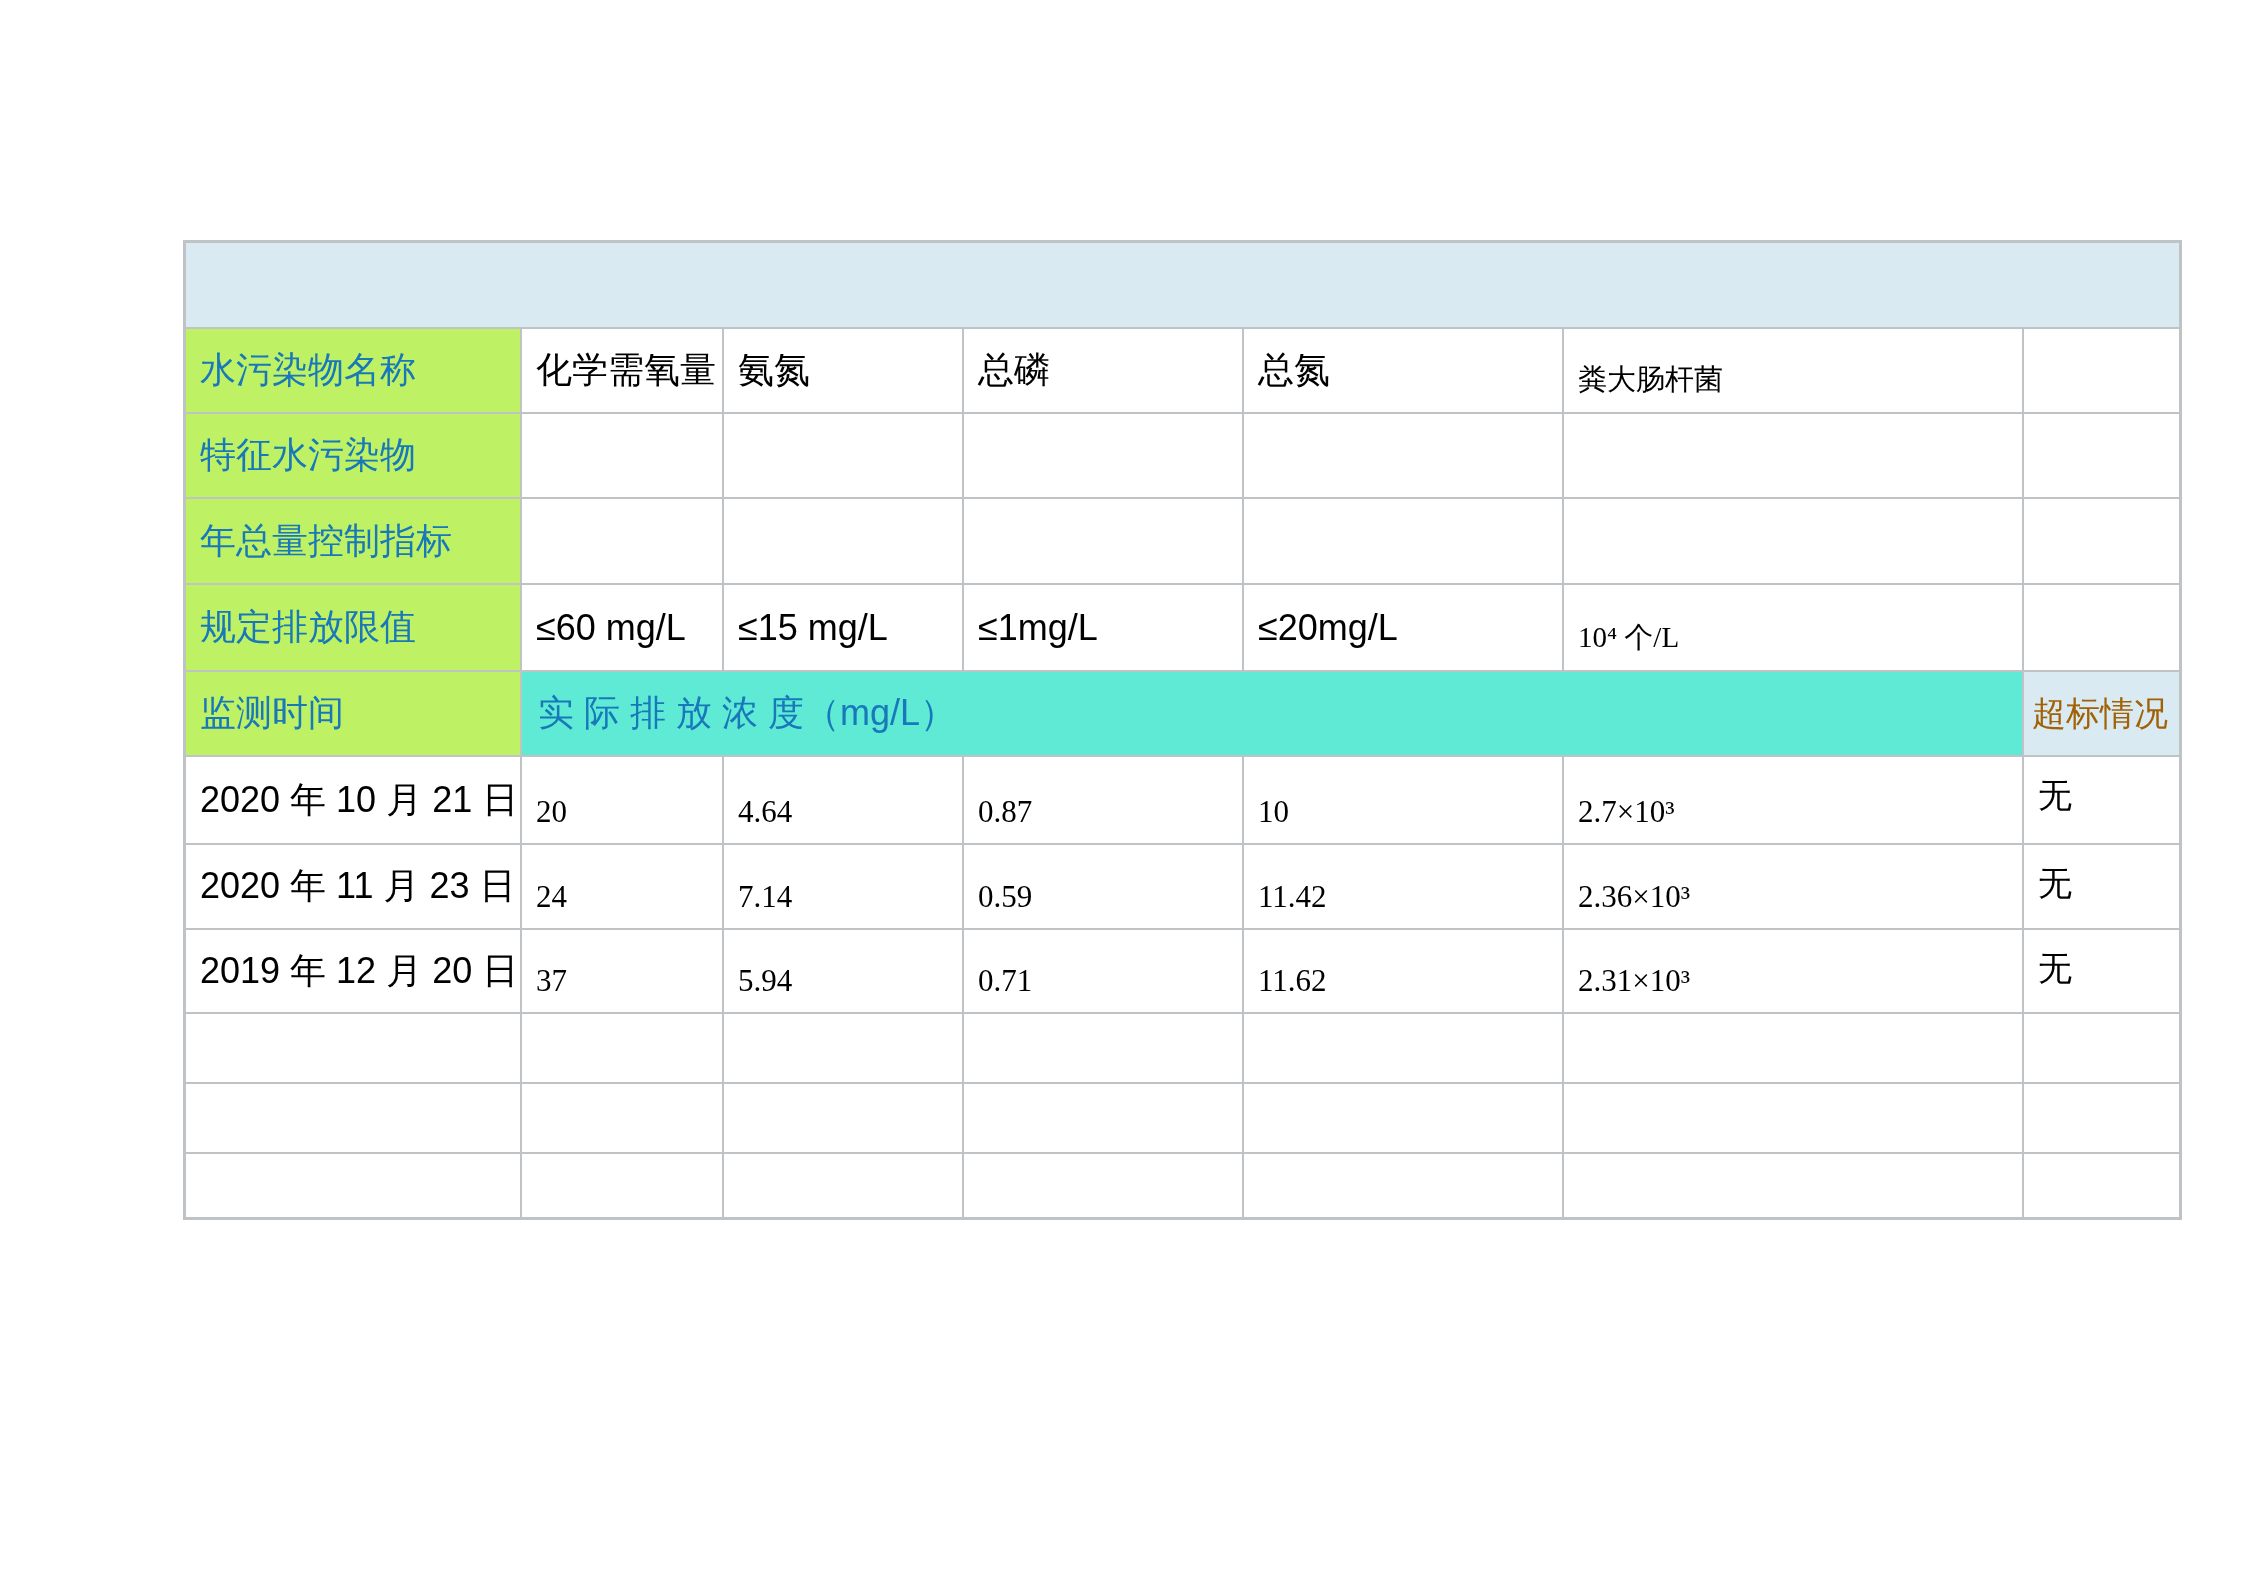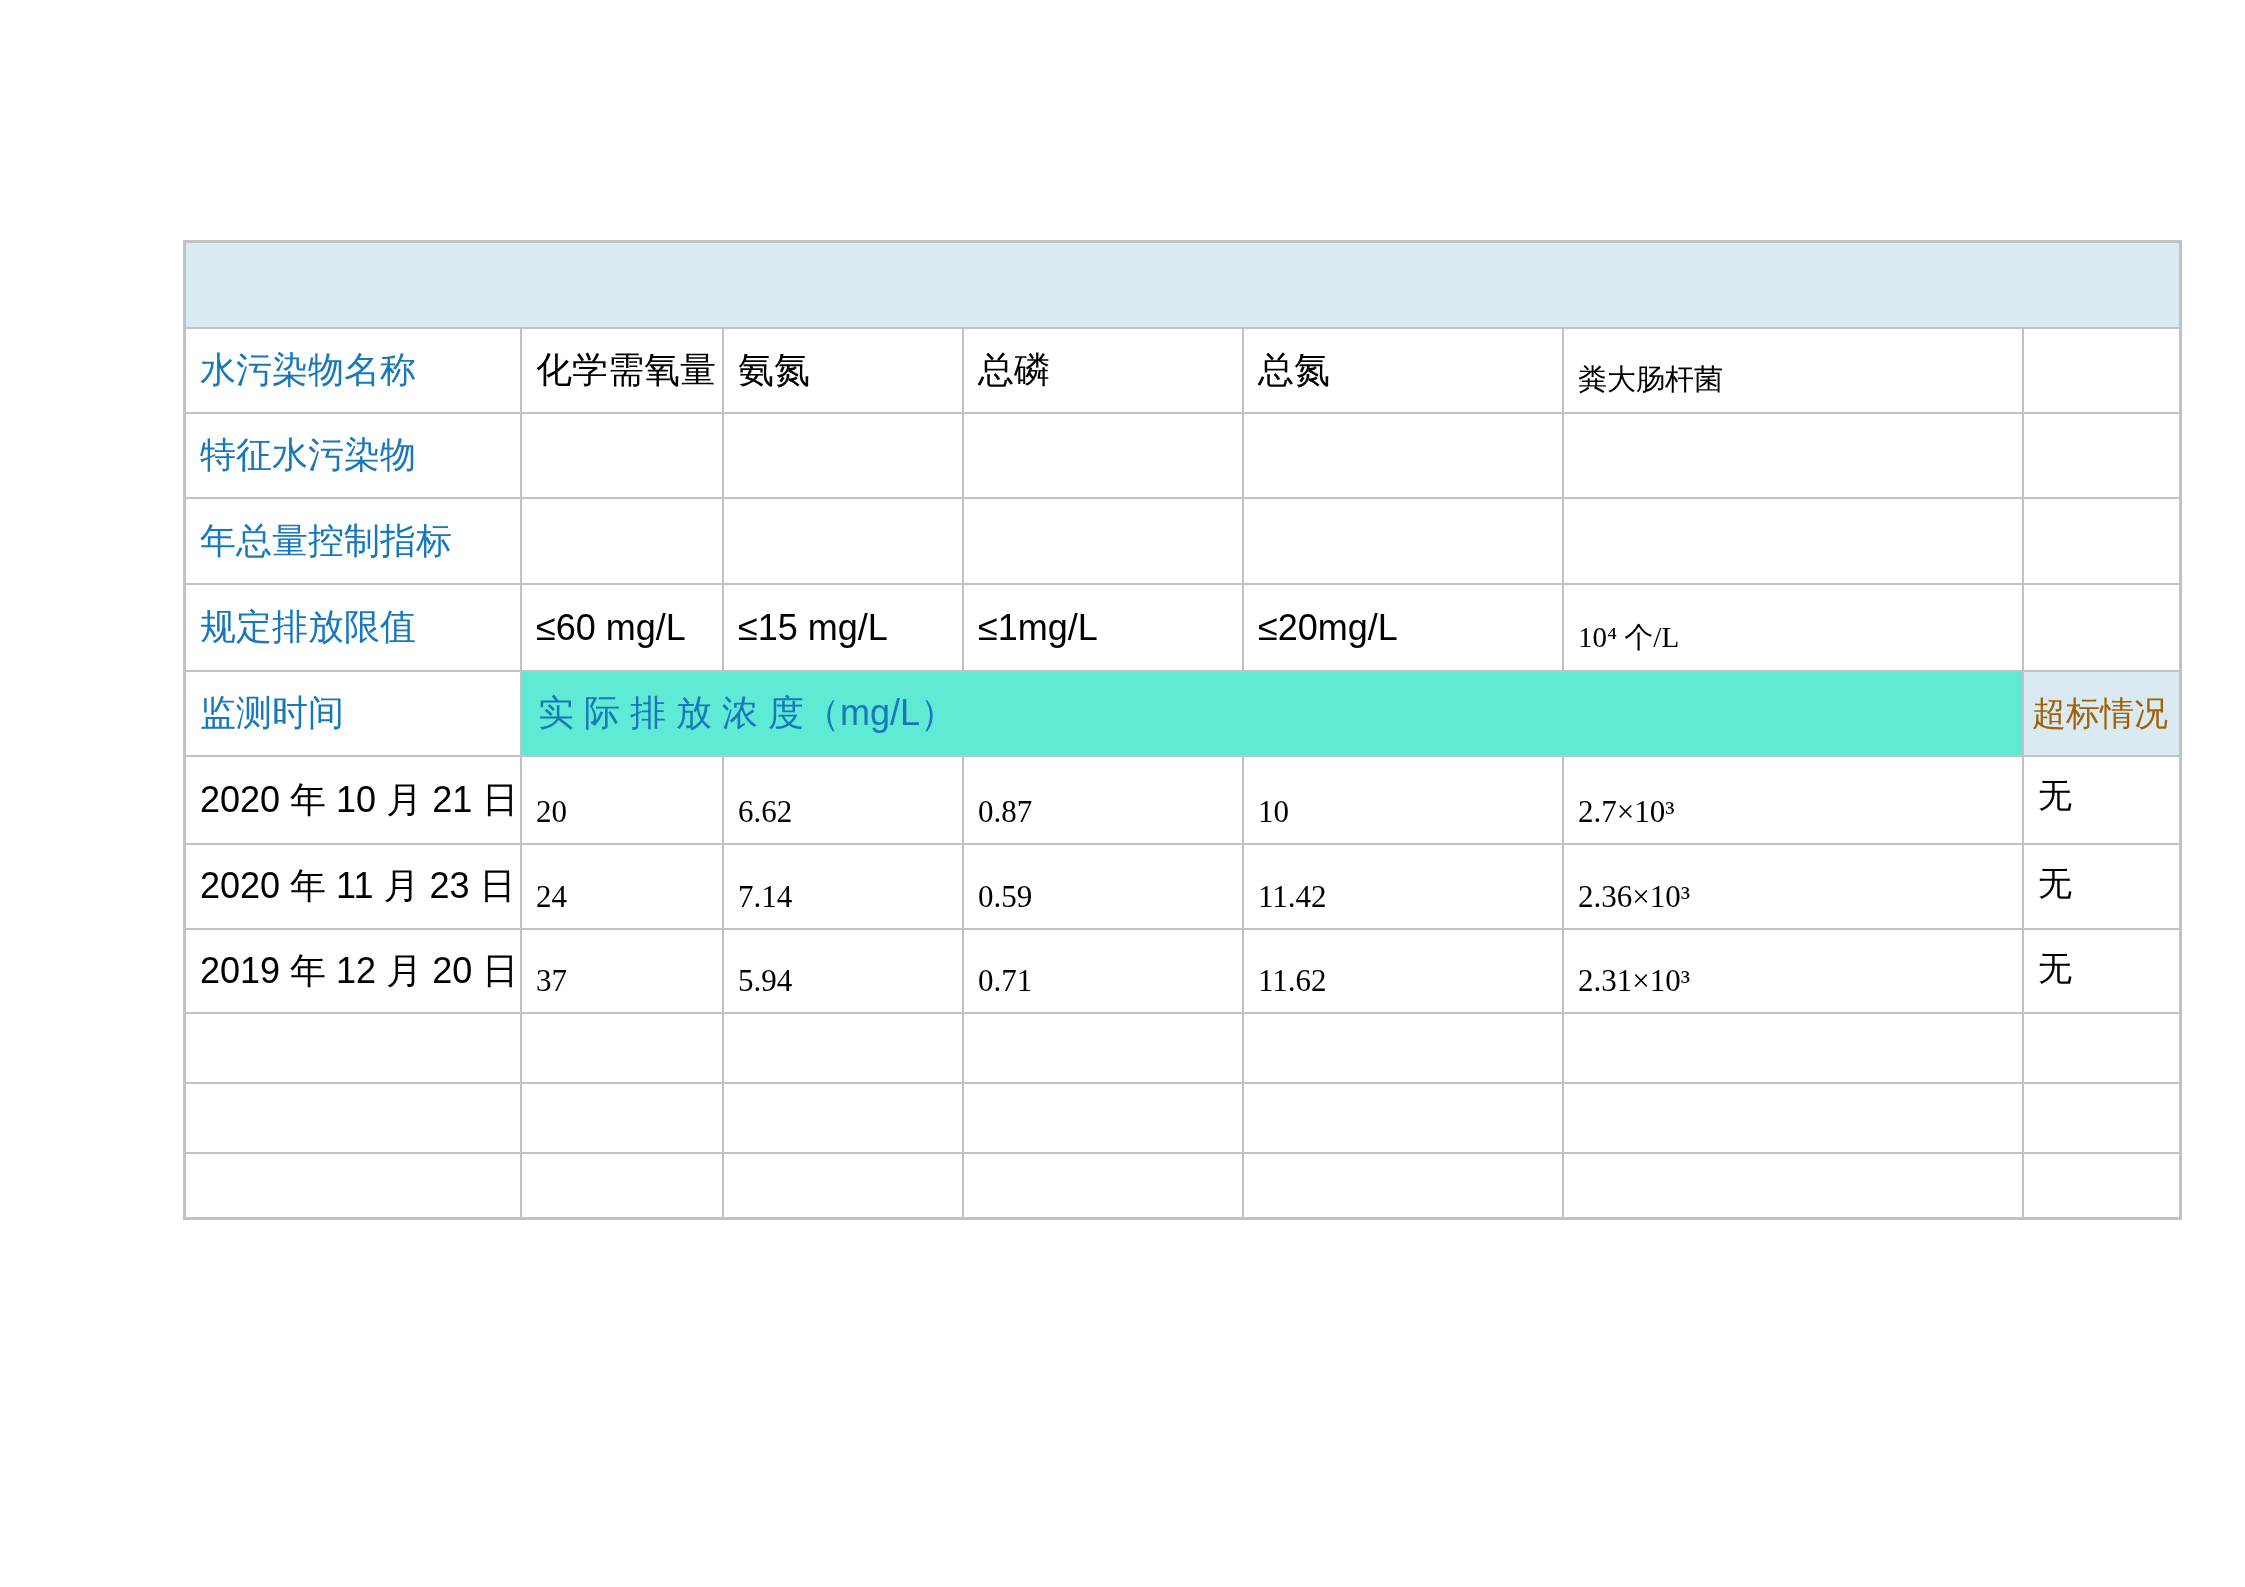--- a/index.html
+++ b/index.html
@@ -20,21 +20,21 @@
   .cell {
     background:#ffffff;
     display:flex; align-items:center;
     color:#000000;
     font-size:36px;
     padding-left:14px;
     white-space:nowrap;
     overflow:hidden;
   }
   .band { grid-column:1 / -1; background:#daeaf2; padding-left:0; }
-  .lbl  { background:#ffffff; color:#1878b9; }
+  .lbl  { background:#bef264; color:#1878b9; }
   .merged {
     grid-column:span 5; background:#5eead4; color:#1878b9; padding-left:16px;
   }
   .exceed-hdr {
     background:#daeaf2; color:#a16207; font-size:34px; padding-left:8px;
   }
   .serif {
     font-family:"Liberation Serif", serif;
     font-size:31px;
     align-items:flex-end;
@@ -91,21 +91,21 @@
     <div class="cell">≤20mg/L</div>
     <div class="cell serif-sm">10⁴ 个/L</div>
     <div class="cell"></div>
 
     <div class="cell lbl">监测时间</div>
     <div class="cell merged">实 际 排 放 浓 度（mg/L）</div>
     <div class="cell exceed-hdr">超标情况</div>
 
     <div class="cell">2020 年 10 月 21 日</div>
     <div class="cell serif">20</div>
-    <div class="cell serif">6.62</div>
+    <div class="cell serif">4.64</div>
     <div class="cell serif">0.87</div>
     <div class="cell serif">10</div>
     <div class="cell serif">2.7×10³</div>
     <div class="cell none-cell">无</div>
 
     <div class="cell">2020 年 11 月 23 日</div>
     <div class="cell serif">24</div>
     <div class="cell serif">7.14</div>
     <div class="cell serif">0.59</div>
     <div class="cell serif">11.42</div>

